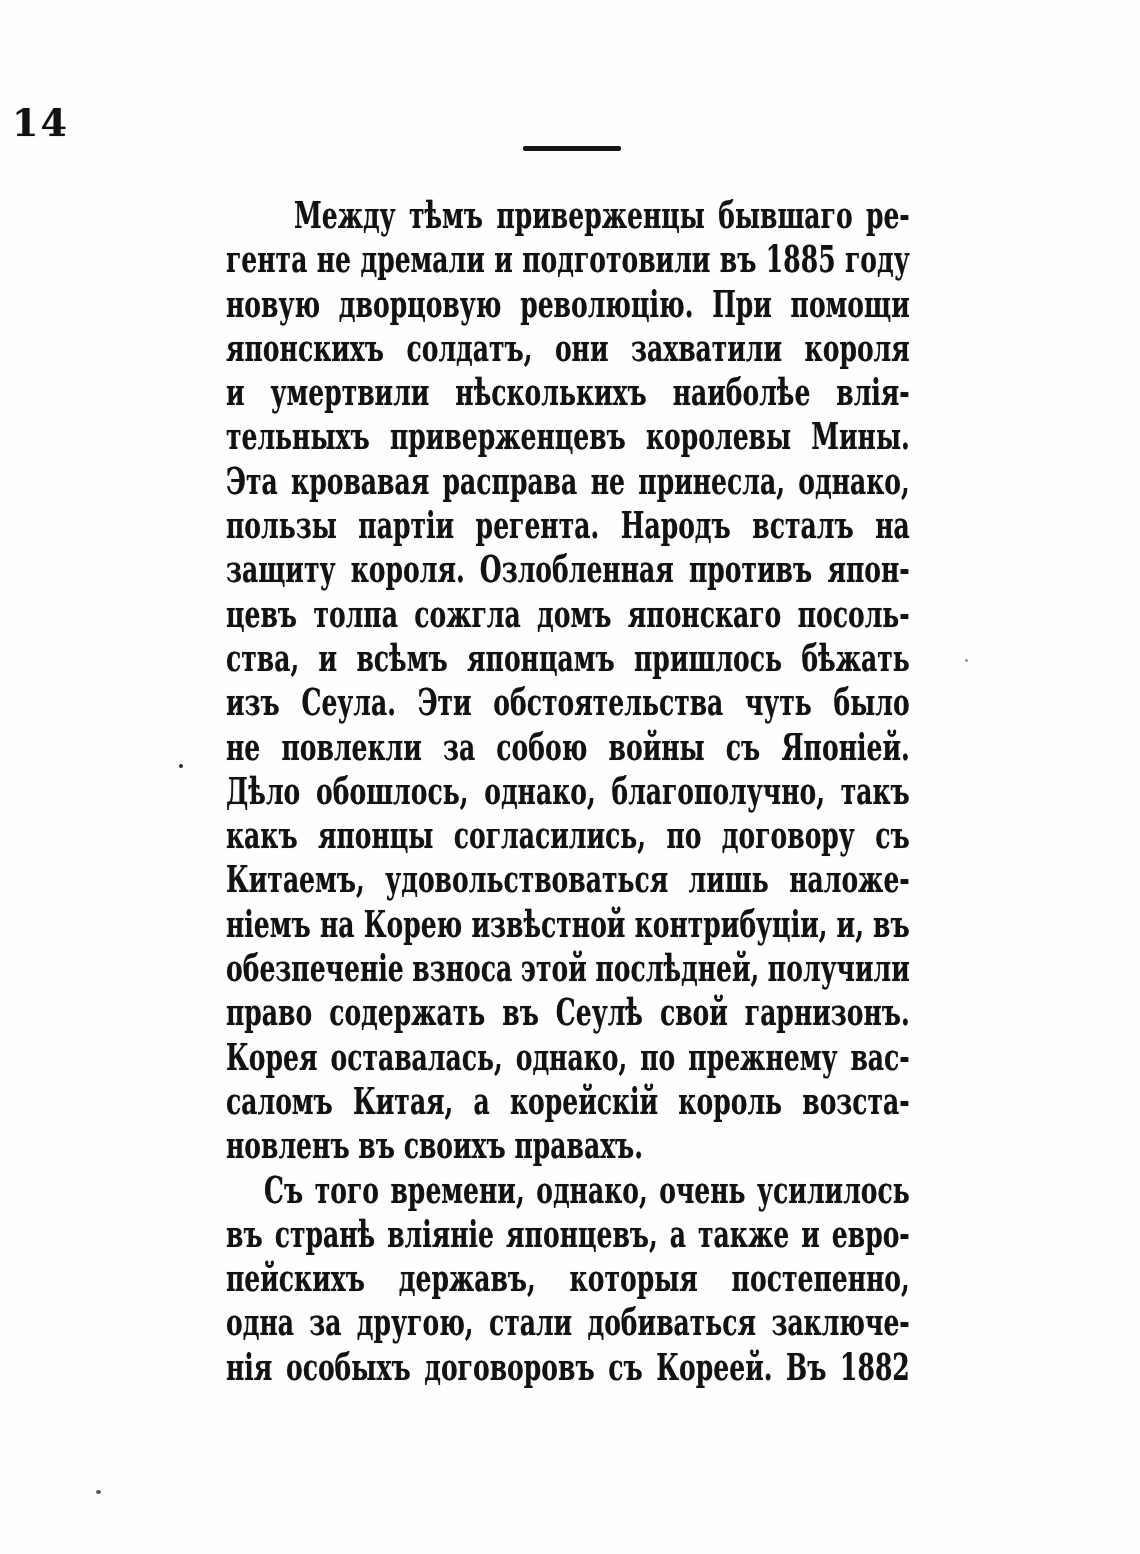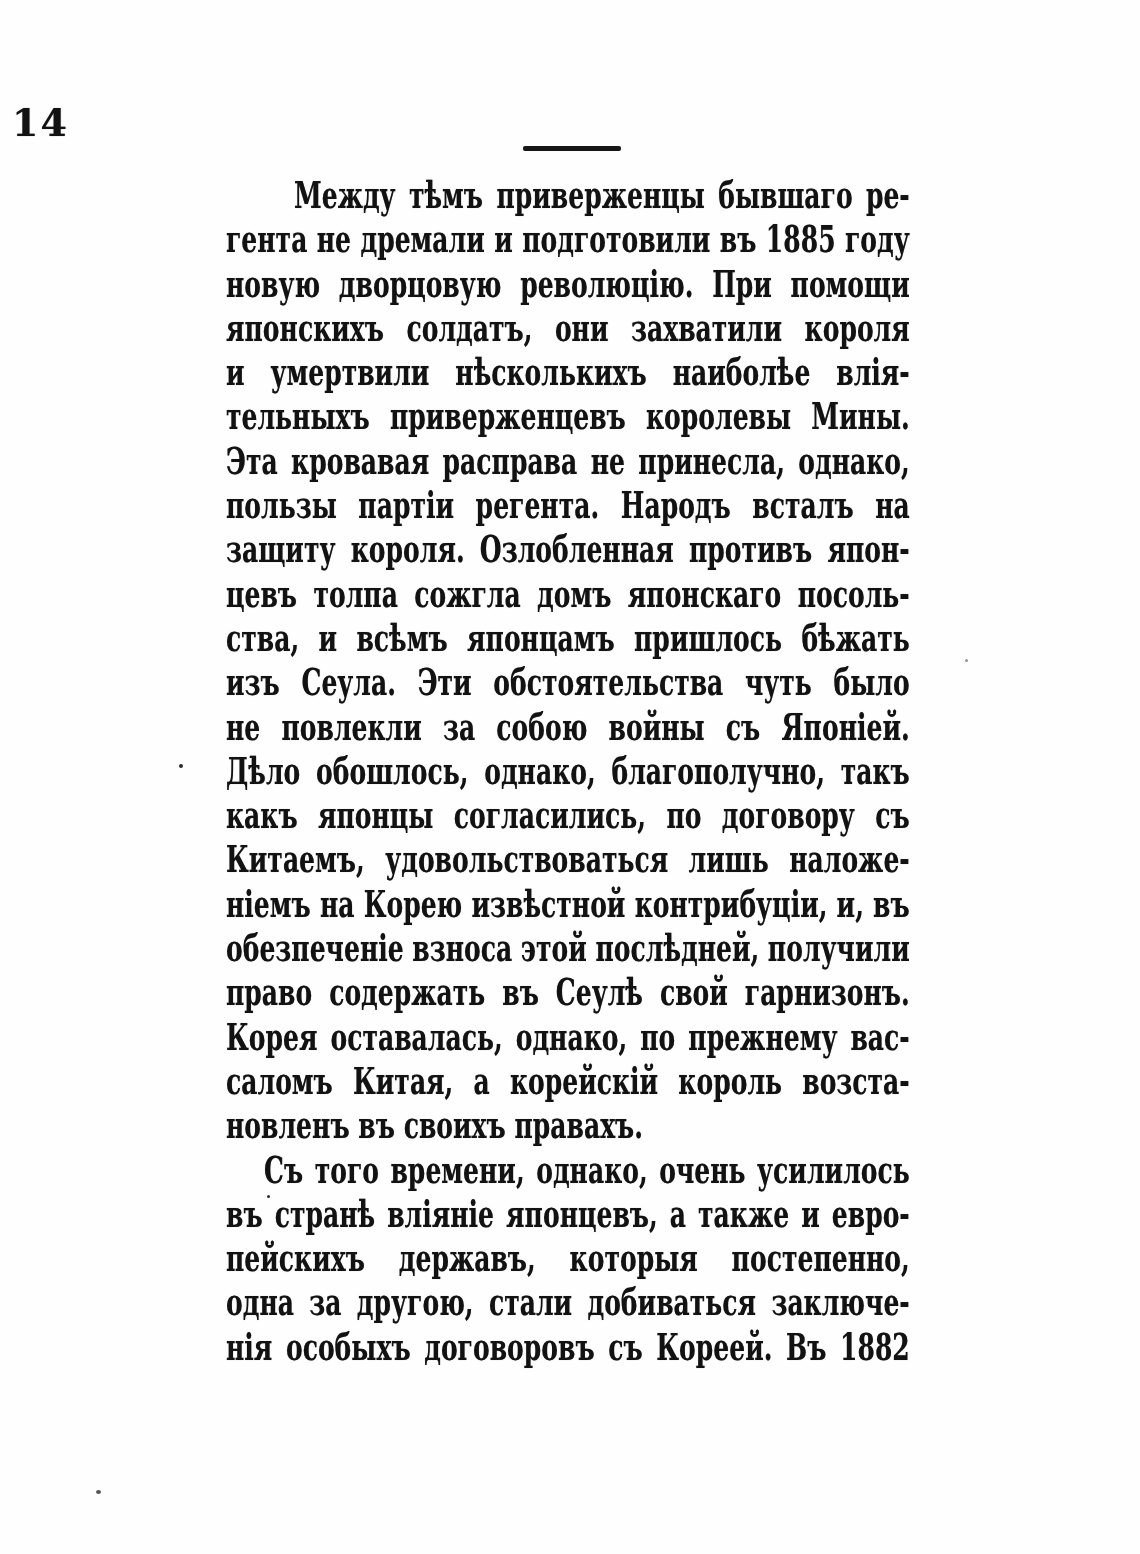--- a/index.html
+++ b/index.html
@@ -39,21 +39,21 @@
     left: 523px;
     width: 98px;
     height: 5px;
     background: #161616;
     border-radius: 2px;
   }
   
   .text-block-outer {
     position: absolute;
     left: 226px;
-    top: 173px;
+    top: 193px;
     width: 684px;
     height: 1210px;
   }
   .text-block {
     width: 1010px;               
     transform: scaleX(0.677);    
     transform-origin: 0 0;
     font-weight: 700;
     font-size: 37px;
     line-height: 44.3px;

